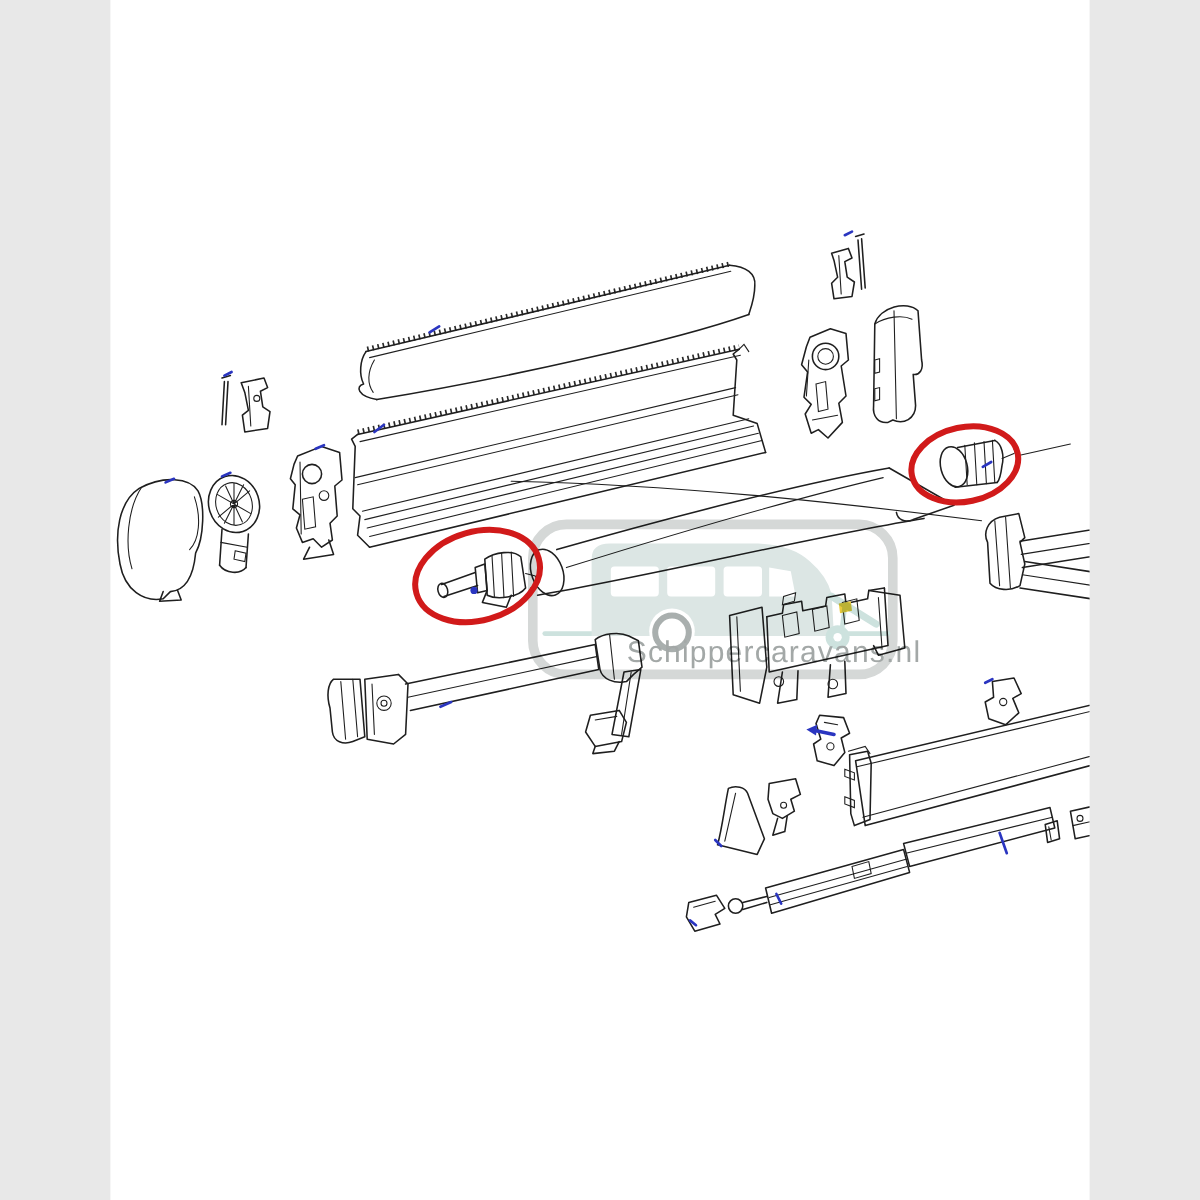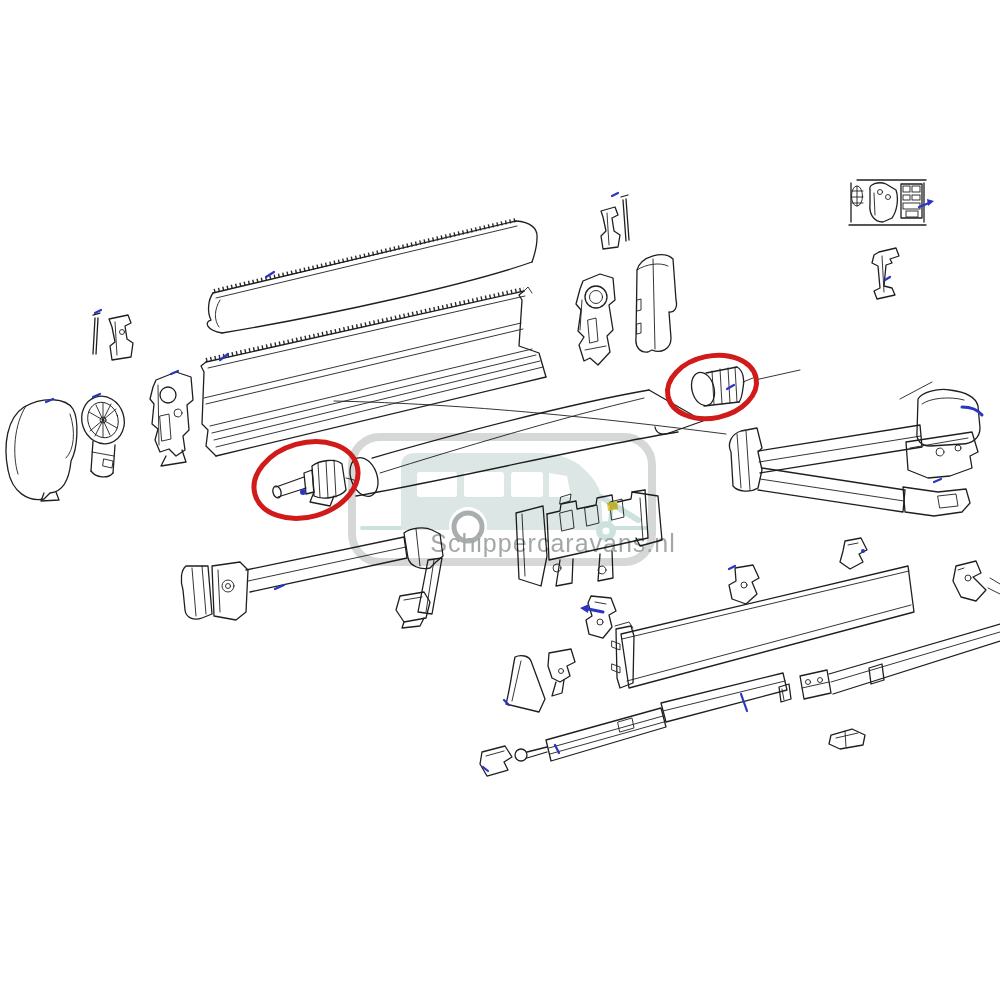--- a/index.html
+++ b/index.html
@@ -1,21 +1,21 @@
 <!DOCTYPE html>
 <html style="--line: #1f1f1f; --highlight-red: #d11a1a; --mark-blue: #2a35c0; --mark-yellow: #e9c93c; --wm-border: #d5d8d7; --wm-body: #dce6e4; --wm-accent: #cde2de; --wm-text: #a3a8a7; --bg: #ffffff;"><head>
 <meta charset="utf-8">
 <style>
   :root{
     --line:#1f1f1f; --highlight-red:#d11a1a; --mark-blue:#2a35c0;
     --mark-yellow:#e9c93c; --wm-border:#d5d8d7; --wm-body:#dce6e4;
     --wm-accent:#cde2de; --wm-text:#a3a8a7; --bg:#ffffff;
   }
   html,body{margin:0;padding:0;background:#e8e8e8;}
-  .page{width:1000px;height:1000px;background:var(--bg);position:relative;margin:0 auto;overflow:hidden;}
+  .page{width:816px;height:1000px;background:var(--bg);position:relative;margin:0 auto;overflow:hidden;}
   svg{display:block;width:1000px;height:1000px;}
   .ln{fill:none;stroke:var(--line);stroke-width:1.3;stroke-linecap:round;stroke-linejoin:round;}
   .lnthin{fill:none;stroke:var(--line);stroke-width:0.9;stroke-linecap:round;}
   .hatch{fill:none;stroke:#2a2a2a;stroke-width:4.2;stroke-dasharray:1.4 3;stroke-linecap:butt;}
   .blue{fill:none;stroke:var(--mark-blue);stroke-width:2.2;stroke-linecap:round;}
   .bluefill{fill:var(--mark-blue);stroke:none;}
   .red{fill:none;stroke:var(--highlight-red);stroke-width:5;}
   .yellow{fill:var(--mark-yellow);stroke:none;}
   .wm-line{fill:none;stroke:var(--wm-accent);stroke-linecap:round;}
   .wm-text{font-family:"Liberation Sans", sans-serif;font-size:25px;letter-spacing:1px;fill:var(--wm-text);}

